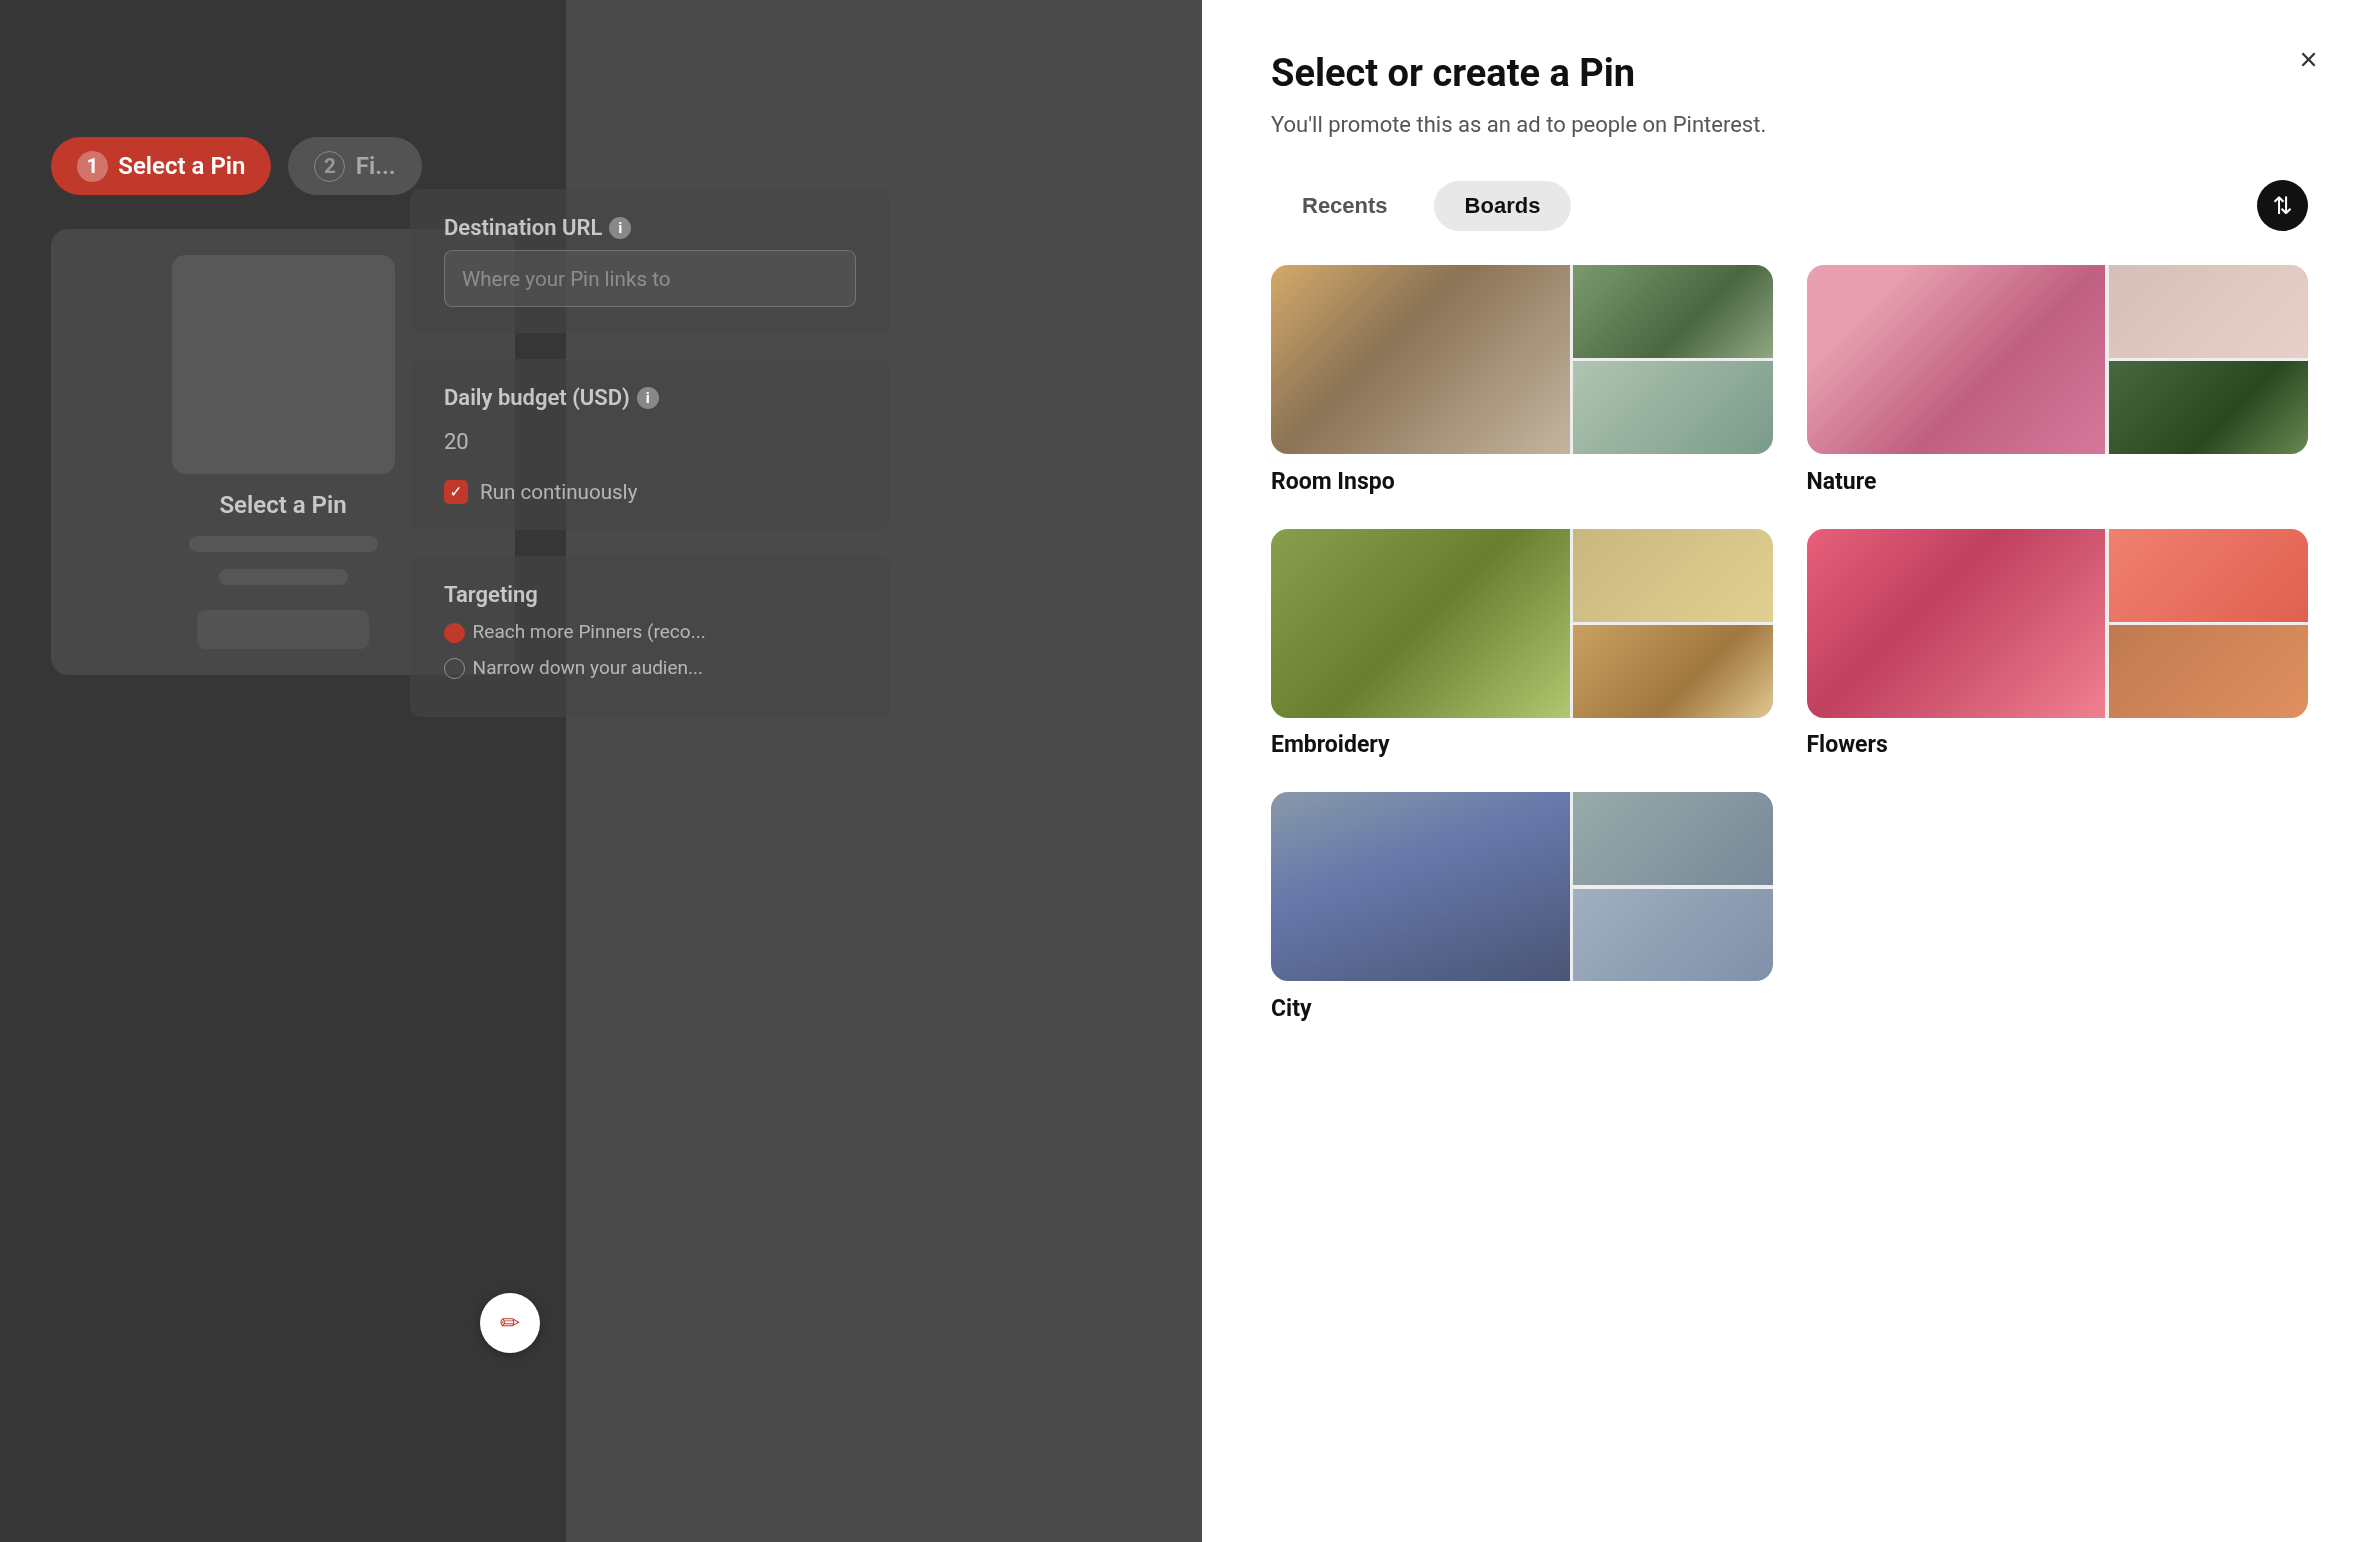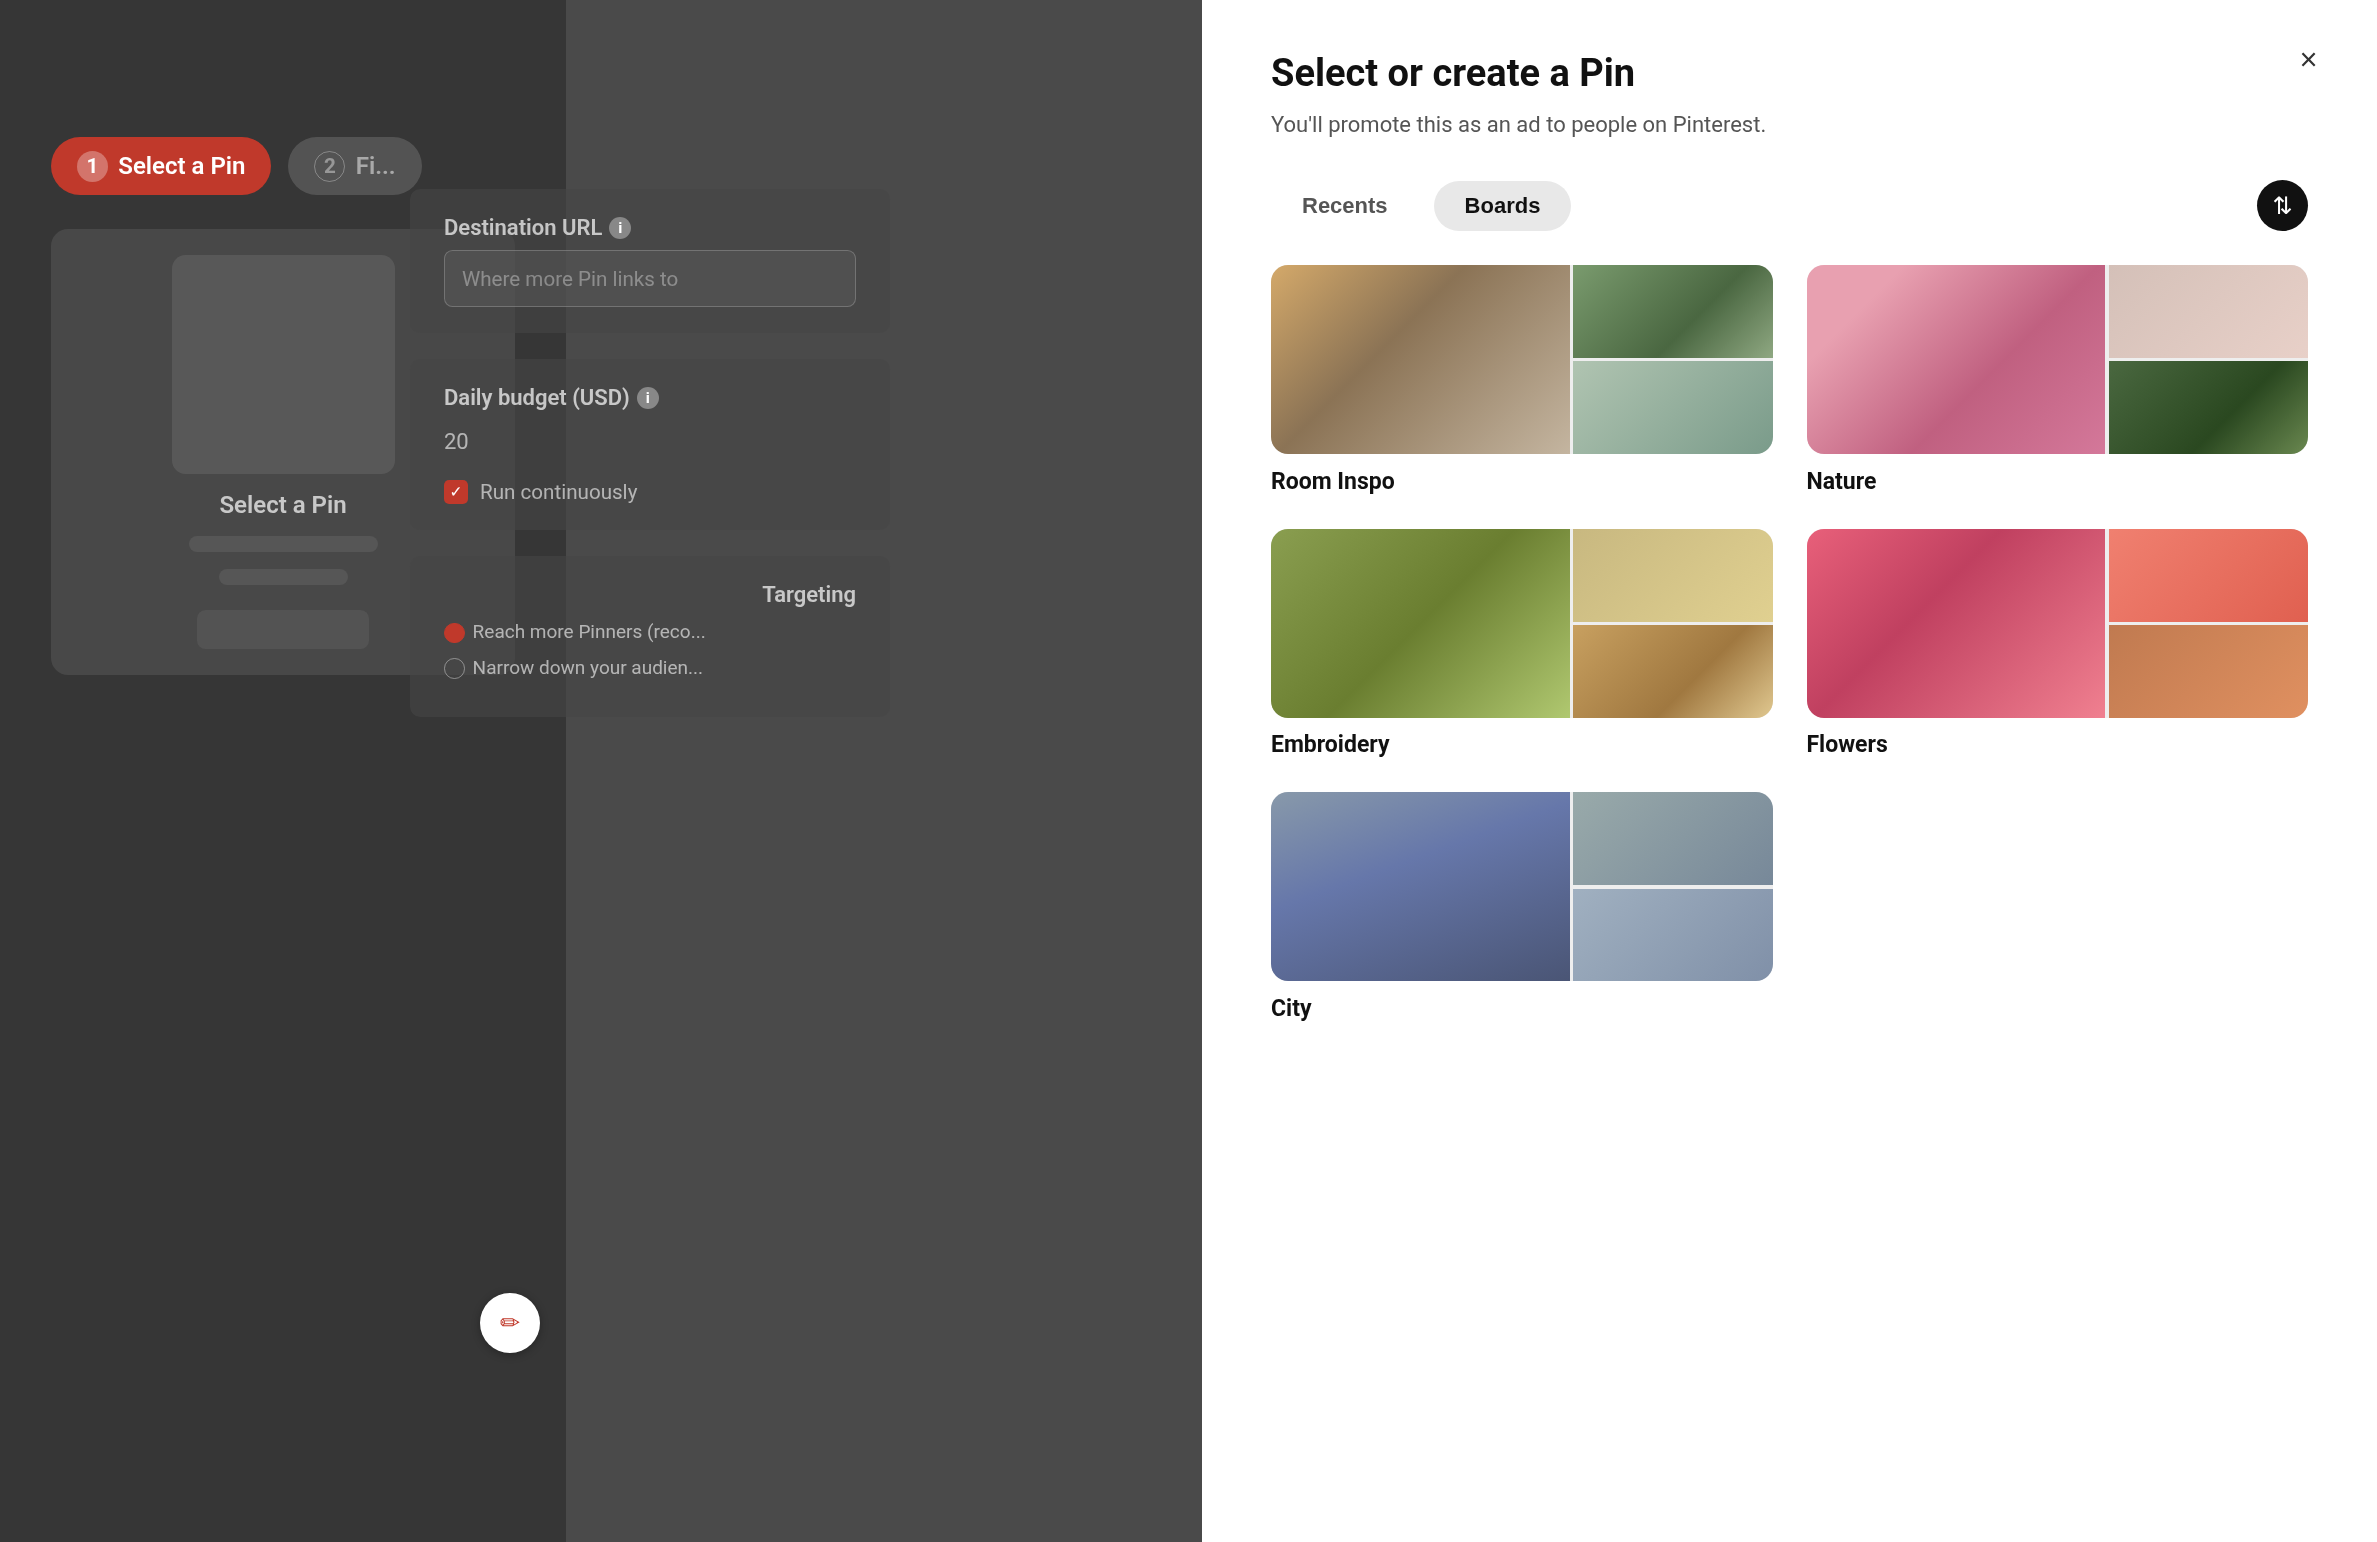--- a/index.html
+++ b/index.html
@@ -208,21 +208,20 @@
       justify-content: center;
       color: white;
       font-size: 15.4px;
     }
 
     .form-section-label {
       color: rgba(255,255,255,0.7);
       font-size: 22px;
       font-weight: 600;
       margin-bottom: 13.7px;
-      text-align: right;
     }
 
     .radio-row {
       display: flex;
       align-items: flex-end;
       gap: 8px;
       color: rgba(255,255,255,0.6);
       font-size: 19px;
       margin-bottom: 12px;
     }
@@ -442,21 +441,21 @@
 </div>
 
 <div class="right-panel">
 
   <div class="form-section">
     <div class="form-label">
       <span>Destination URL</span>
       <span class="info-icon">i</span>
     </div>
     <div class="form-input">
-      <span style="color:rgba(255,255,255,0.35)">Where more Pin links to</span>
+      <span style="color:rgba(255,255,255,0.35)">Where your Pin links to</span>
     </div>
   </div>
 
   <div class="form-section">
     <div class="form-label">
       <span>Daily budget (USD)</span>
       <span class="info-icon">i</span>
     </div>
     <div class="form-number">20</div>
     <div class="checkbox-row">

